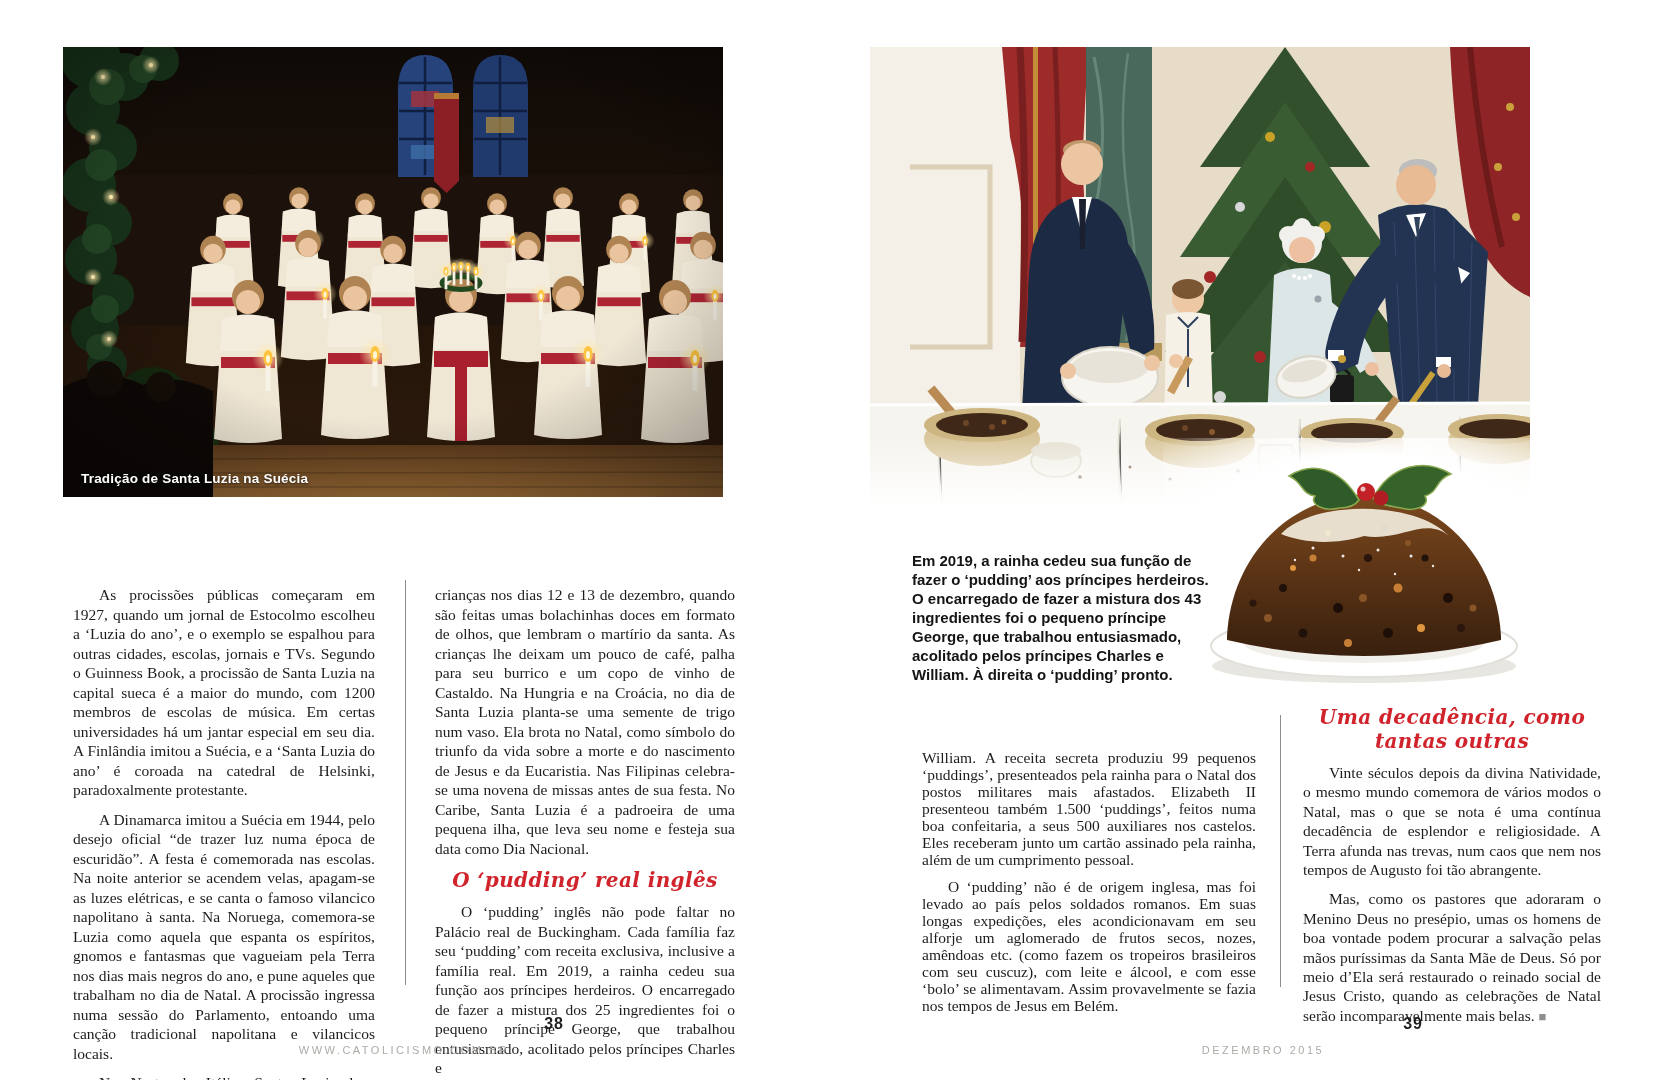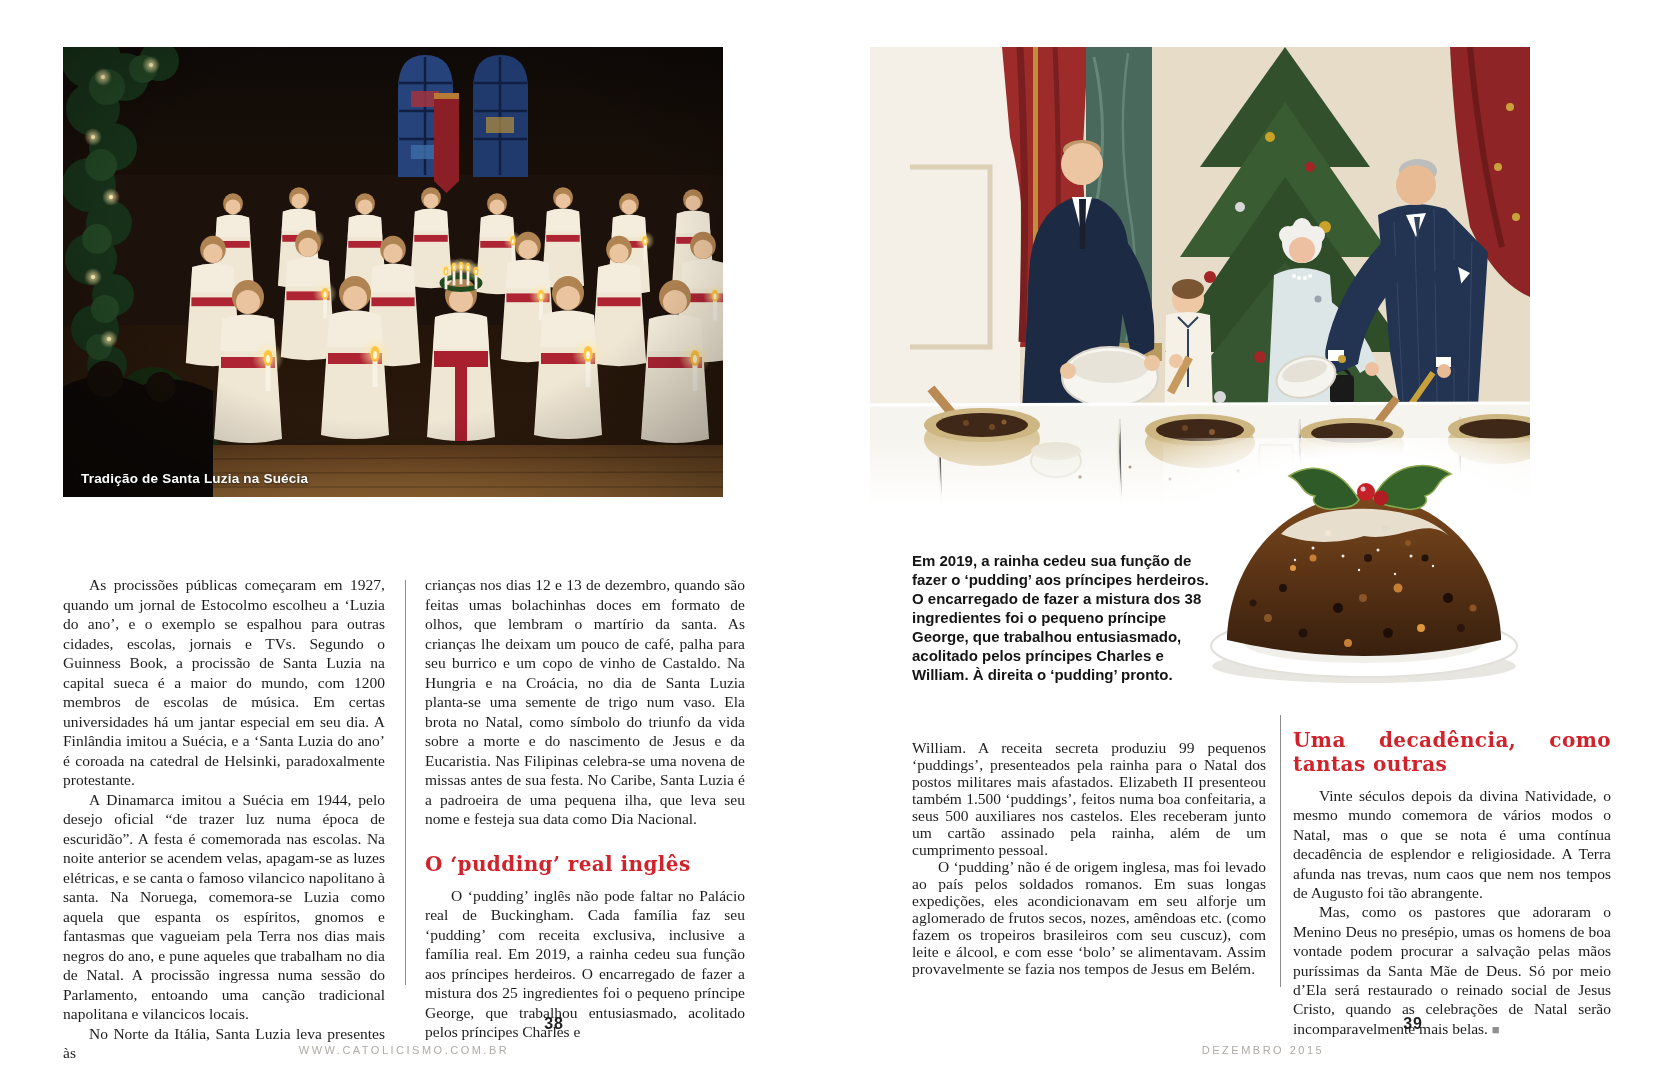--- a/index.html
+++ b/index.html
@@ -18,26 +18,26 @@
     text-shadow:0 1px 3px rgba(0,0,0,.7); letter-spacing:.2px;
   }
   .pudding { position:absolute; left:1163px; top:438px; width:402px; height:258px;
     background:radial-gradient(ellipse at 50% 55%, #ffffff 62%, rgba(255,255,255,0) 100%); }
   
   .col { position:absolute; text-align:justify; font-size:15.5px; line-height:19.5px; }
   .col-l1 { left:63px;  top:575px; width:322px; }
   .col-l2 { left:425px; top:575px; width:320px; }
   .col-r1 { left:912px; top:739px; width:354px; line-height:17px; }
   .col-r2 { left:1293px; top:705px; width:318px; line-height:19.4px; }
-  .para { margin:0; }
+  .para { margin:10px; }
   .para.indent { text-indent:26px; }
   .red-heading {
-    font-family:"DejaVu Serif", serif; font-weight:bold;
+    font-family:"DejaVu Serif", serif; font-style:italic; font-weight:bold;
     font-size:20px; line-height:24px; letter-spacing:.4px;
-    color:var(--accent-red,#d0232b); margin:23px 0 10px 0;
+    color:var(--accent-red,#d0232b); text-align:center; margin:0 0 10px 0;
   }
   .divider { position:absolute; width:1px; background:#8d8d8d; }
   .divider-left  { left:405px;  top:580px; height:405px; }
   .divider-right { left:1280px; top:715px; height:272px; }
   
   .caption-right {
     position:absolute; left:912px; top:551px; width:302px;
     font:bold 15px/19px "Liberation Sans", sans-serif; color:#141414;
   }
   
@@ -492,21 +492,21 @@
       <g>
         <path d="M196,62 C176,28 148,24 126,38 C140,44 138,56 152,58 C146,66 160,74 176,70 C186,70 192,68 196,62 Z" fill="#2e5b28" stroke="#8aa84f" stroke-width="1.5"></path>
         <path d="M210,60 C228,26 262,20 288,36 C272,42 276,54 262,58 C268,68 252,74 238,70 C226,68 214,66 210,60 Z" fill="#356329" stroke="#8aa84f" stroke-width="1.5"></path>
         <circle cx="203" cy="54" r="9" fill="#c32127"></circle>
           <circle cx="218" cy="60" r="7.5" fill="#b01d22"></circle>
         <circle cx="200" cy="51" r="2.5" fill="#ffffff" opacity=".7"></circle>
       </g>
     </svg>
   </div>
 
-  <div class="caption-right">Em 2019, a rainha cedeu sua função de fazer o ‘pudding’ aos príncipes herdeiros. O encarregado de fazer a mistura dos 38 ingredientes foi o pequeno príncipe George, que trabalhou entusiasmado, acolitado pelos príncipes Charles e William. À direita o ‘pudding’ pronto.</div>
+  <div class="caption-right">Em 2019, a rainha cedeu sua função de fazer o ‘pudding’ aos príncipes herdeiros. O encarregado de fazer a mistura dos 43 ingredientes foi o pequeno príncipe George, que trabalhou entusiasmado, acolitado pelos príncipes Charles e William. À direita o ‘pudding’ pronto.</div>
 
   <div class="col col-r1">
     <p class="para">William. A receita secreta produziu 99 pequenos ‘puddings’, presenteados pela rainha para o Natal dos postos militares mais afastados. Elizabeth II presenteou também 1.500 ‘puddings’, feitos numa boa confeitaria, a seus 500 auxiliares nos castelos. Eles receberam junto um cartão assinado pela rainha, além de um cumprimento pessoal.</p>
     <p class="para indent">O ‘pudding’ não é de origem inglesa, mas foi levado ao país pelos soldados romanos. Em suas longas expedições, eles acondicionavam em seu alforje um aglomerado de frutos secos, nozes, amêndoas etc. (como fazem os tropeiros brasileiros com seu cuscuz), com leite e álcool, e com esse ‘bolo’ se alimentavam. Assim provavelmente se fazia nos tempos de Jesus em Belém.</p>
   </div>
 
   <div class="divider divider-right"></div>
 
   <div class="col col-r2">
     <h2 class="red-heading">Uma decadência, como tantas outras</h2>

